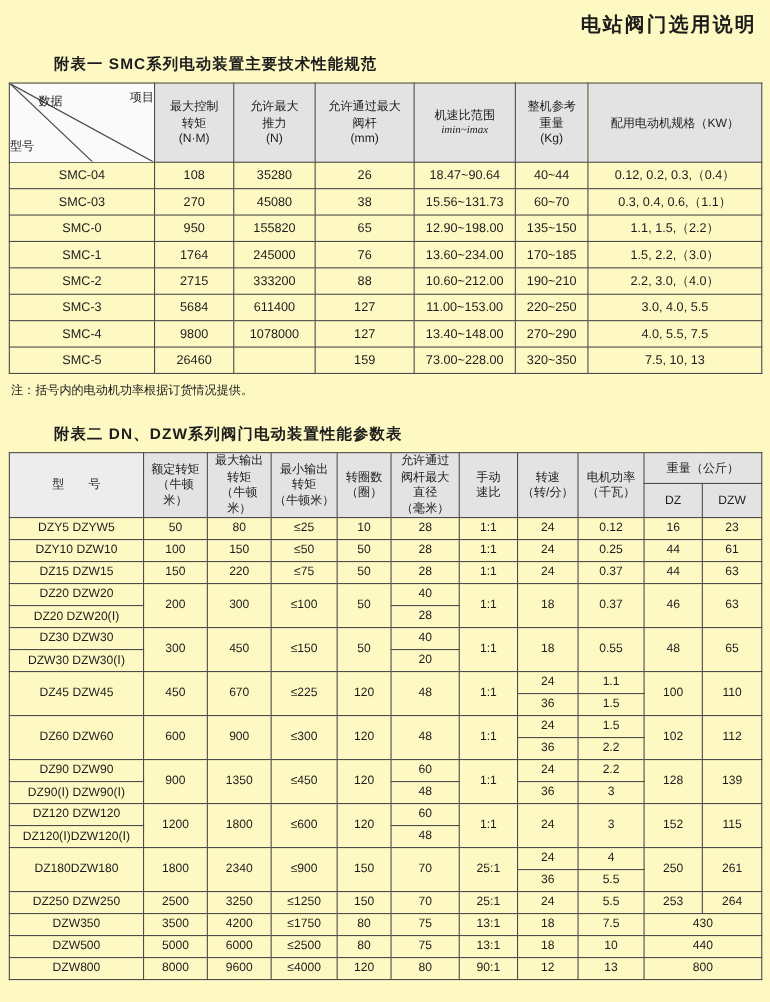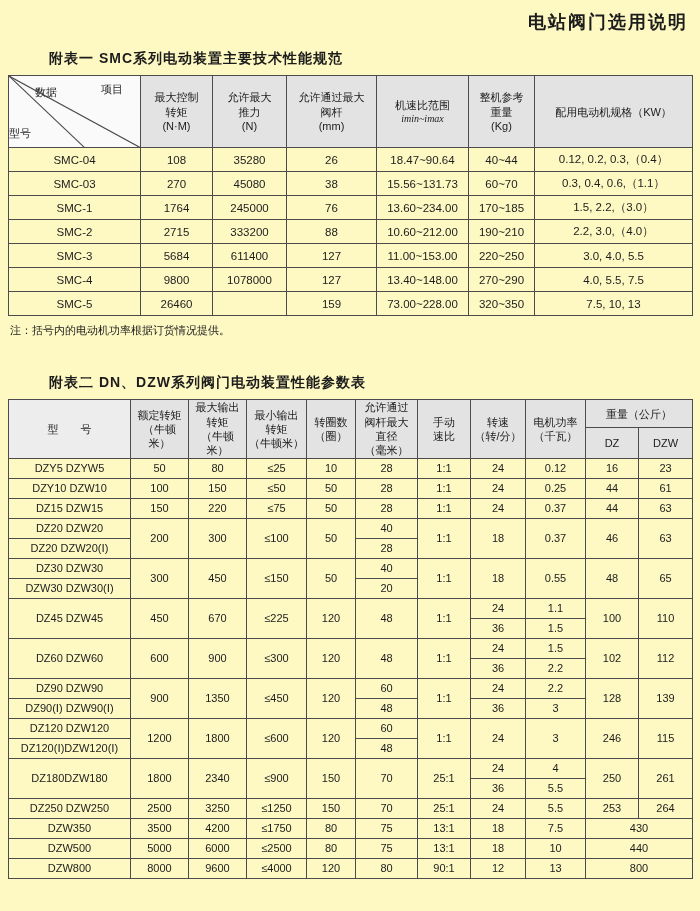--- a/index.html
+++ b/index.html
@@ -16,21 +16,21 @@
   table{border-collapse:collapse;table-layout:fixed;width:684px;margin-left:8px;border:1.5px solid #3c3c3c;}
   th,td{border:1px solid #4c4c4c;text-align:center;vertical-align:middle;padding:0 2px;overflow:hidden;}
   th{background:#e3e3e3;font-weight:normal;font-size:11px;line-height:1.3;white-space:pre-line;}
   .t1 td{height:23px;font-size:11.5px;}
   .t2 td{height:19px;font-size:11px;}
   .t2 th{font-size:11px;}
   .corner{background:#fafafa;position:relative;padding:0;}
   .corner svg{position:absolute;left:0;top:0;width:100%;height:100%;}
   .corner .lbl{position:absolute;font-size:11px;white-space:nowrap;}
   .lbl-data{left:26px;top:9px;}
-  .lbl-item{right:17px;top:6px;}
+  .lbl-item{right:0;top:6px;}
   .lbl-model{left:0;bottom:7px;}
   .ratio-sub{font-style:italic;font-size:10px;font-family:"Liberation Serif","DejaVu Serif",serif;display:block;}
   .note{margin:7px 0 0 10px;font-size:11px;}
   .model-head{background:#ededed;text-align:center;}
 </style>
 </head>
 <body>
 
 <div class="page">
 
@@ -91,20 +91,29 @@
         <tr>
           <td>SMC-03</td>
           <td>270</td>
           <td>45080</td>
           <td>38</td>
           <td>15.56~131.73</td>
           <td>60~70</td>
           <td>0.3, 0.4, 0.6,（1.1）</td>
         </tr>
         <tr>
+          <td>SMC-0</td>
+          <td>950</td>
+          <td>155820</td>
+          <td>65</td>
+          <td>12.90~198.00</td>
+          <td>135~150</td>
+          <td>1.1, 1.5,（2.2）</td>
+        </tr>
+        <tr>
           <td>SMC-1</td>
           <td>1764</td>
           <td>245000</td>
           <td>76</td>
           <td>13.60~234.00</td>
           <td>170~185</td>
           <td>1.5, 2.2,（3.0）</td>
         </tr>
         <tr>
           <td>SMC-2</td>
@@ -140,21 +149,21 @@
           <td>159</td>
           <td>73.00~228.00</td>
           <td>320~350</td>
           <td>7.5, 10, 13</td>
         </tr>
       </tbody>
   </table>
 
   <div class="note">注：括号内的电动机功率根据订货情况提供。</div>
 
-  <div class="sec-heading" style="margin-top:36px">附表二 DN、DZW系列阀门电动装置性能参数表</div>
+  <div class="sec-heading" style="margin-top:24px">附表二 DN、DZW系列阀门电动装置性能参数表</div>
 
   <table class="t2">
     <colgroup>
       <col style="width:122px">
         <col style="width:58px">
         <col style="width:58px">
         <col style="width:60px">
       <col style="width:49px">
         <col style="width:62px">
         <col style="width:53px">
@@ -323,21 +332,21 @@
         <tr>
           <td>DZ120 DZW120</td>
           <td rowspan="2">1200</td>
           <td rowspan="2">1800</td>
           <td rowspan="2">≤600</td>
           <td rowspan="2">120</td>
           <td>60</td>
           <td rowspan="2">1:1</td>
           <td rowspan="2">24</td>
           <td rowspan="2">3</td>
-          <td rowspan="2">246</td>
+          <td rowspan="2">152</td>
           <td rowspan="2">115</td>
         </tr>
         <tr>
           <td>DZ120(Ⅰ)DZW120(Ⅰ)</td>
           <td>48</td>
         </tr>
         <tr>
           <td rowspan="2">DZ180DZW180</td>
           <td rowspan="2">1800</td>
           <td rowspan="2">2340</td>

